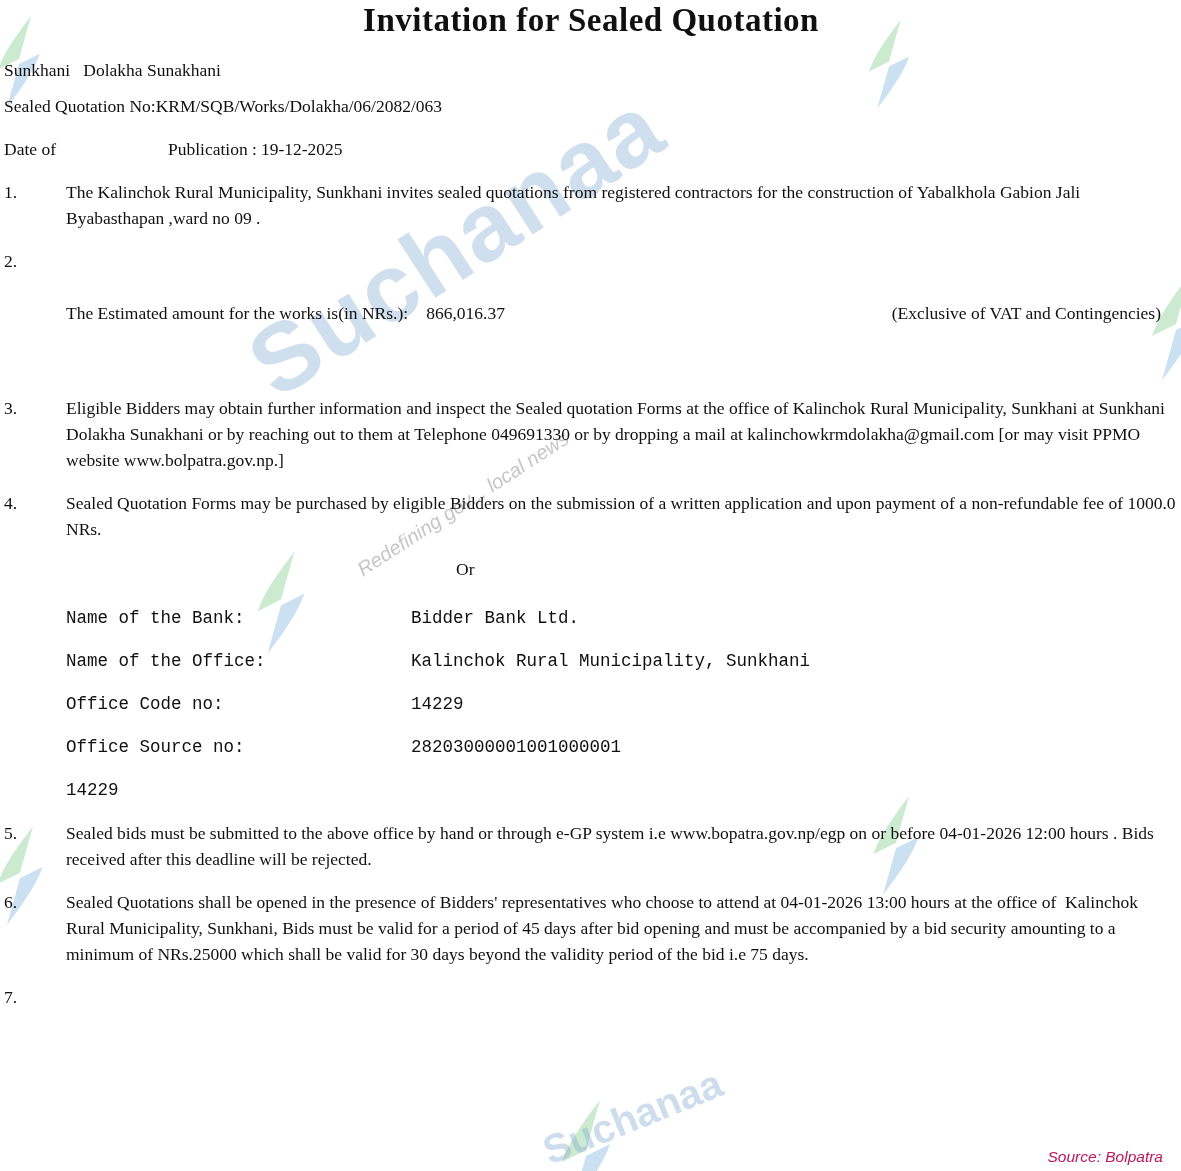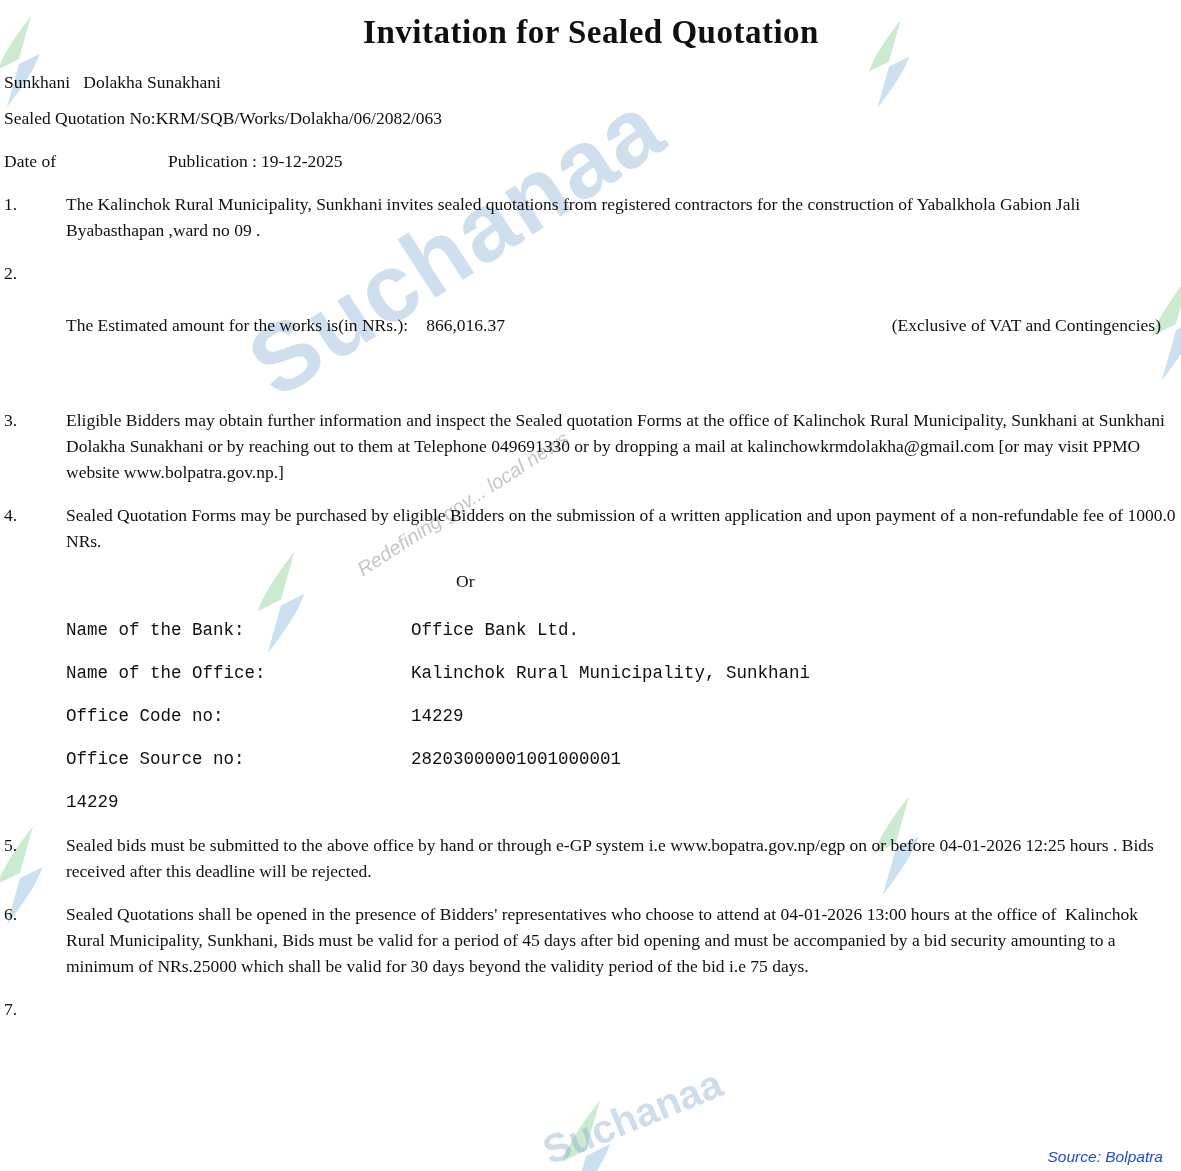--- a/index.html
+++ b/index.html
@@ -37,21 +37,21 @@
     color:rgba(132,170,207,.40);
     transform:rotate(-22deg); transform-origin:left top;
     white-space:nowrap;
   }
 
   
   .page { position:relative; z-index:1; padding:0 3px 0 4px; }
 
   .doc-title {
     font-size:33px; line-height:40px; font-weight:bold;
-    text-align:center; letter-spacing:.5px; padding-top:12px;
+    text-align:center; letter-spacing:.5px; padding-top:0;
   }
 
   .meta-office    { margin-top:62px; }
   .meta-address   { margin-top:17px; }
   .meta-quotation { margin-top:10px; }
   .meta-date      { margin-top:17px; }
   .meta-date .date-of { display:inline-block; width:164px; }
   .meta-date .pub-date { margin-left:4px; }
   .pre { white-space:pre-wrap; }
 
@@ -68,21 +68,21 @@
   .intro-line { margin-top:28px; margin-left:62px; white-space:pre-wrap; }
 
   .bank-block { margin-left:62px; margin-top:23px; }
   .bank-row { display:flex; margin-bottom:17px;font-family:Liberation Mono, monospace; }
   .bank-row:last-child { margin-bottom:0; }
   .bank-label { width:345px; flex:none; }
 
   .source-credit {
     position:absolute; right:18px; bottom:4px;
     font-family:"Liberation Sans", sans-serif;
-    font-style:italic; font-size:15.5px; line-height:20px; color:#1d4ed8;
+    font-style:italic; font-size:15.5px; line-height:20px; color:#be185d;
     z-index:2;
   }
 </style>
 </head>
 <body>
 
 <div class="watermark-layer">
 
   <svg class="wm-shape" style="left:-16px; top:14px;" width="70" height="95" viewBox="0 0 60 110">
     <path d="M44 2 C24 28 11 48 6 64 L30 52 Z" fill="#a9ddb2"></path>
@@ -164,42 +164,42 @@
     <div class="clause-num">4.</div>
     <div class="clause-text">Sealed Quotation Forms may be purchased by eligible Bidders on the submission of a written application and upon payment of a non-refundable fee of 1000.0 NRs.</div>
   </div>
 
   <div class="or-line">Or</div>
 
 
   <div class="bank-block">
     <div class="bank-row">
       <div class="bank-label">Name of the Bank:</div>
-      <div class="bank-value">Office Bank Ltd.</div>
+      <div class="bank-value">Bidder Bank Ltd.</div>
     </div>
     <div class="bank-row">
       <div class="bank-label">Name of the Office:</div>
       <div class="bank-value">Kalinchok Rural Municipality, Sunkhani</div>
     </div>
     <div class="bank-row">
       <div class="bank-label">Office Code no:</div>
       <div class="bank-value">14229</div>
     </div>
     <div class="bank-row">
       <div class="bank-label">Office Source no:</div>
       <div class="bank-value">28203000001001000001</div>
     </div>
     <div class="bank-row">
       <div class="bank-value">14229</div>
     </div>
   </div>
 
   <div class="clause">
     <div class="clause-num">5.</div>
-    <div class="clause-text">Sealed bids must be submitted to the above office by hand or through e-GP system i.e www.bopatra.gov.np/egp on or before 04-01-2026 12:25 hours . Bids received after this deadline will be rejected.</div>
+    <div class="clause-text">Sealed bids must be submitted to the above office by hand or through e-GP system i.e www.bopatra.gov.np/egp on or before 04-01-2026 12:00 hours . Bids received after this deadline will be rejected.</div>
   </div>
 
   <div class="clause">
     <div class="clause-num">6.</div>
     <div class="clause-text">Sealed Quotations shall be opened in the presence of Bidders' representatives who choose to attend at 04-01-2026 13:00 hours at the office of  Kalinchok Rural Municipality, Sunkhani, Bids must be valid for a period of 45 days after bid opening and must be accompanied by a bid security amounting to a minimum of NRs.25000 which shall be valid for 30 days beyond the validity period of the bid i.e 75 days.</div>
   </div>
 
   <div class="clause">
     <div class="clause-num">7.</div>
     <div class="clause-text">

